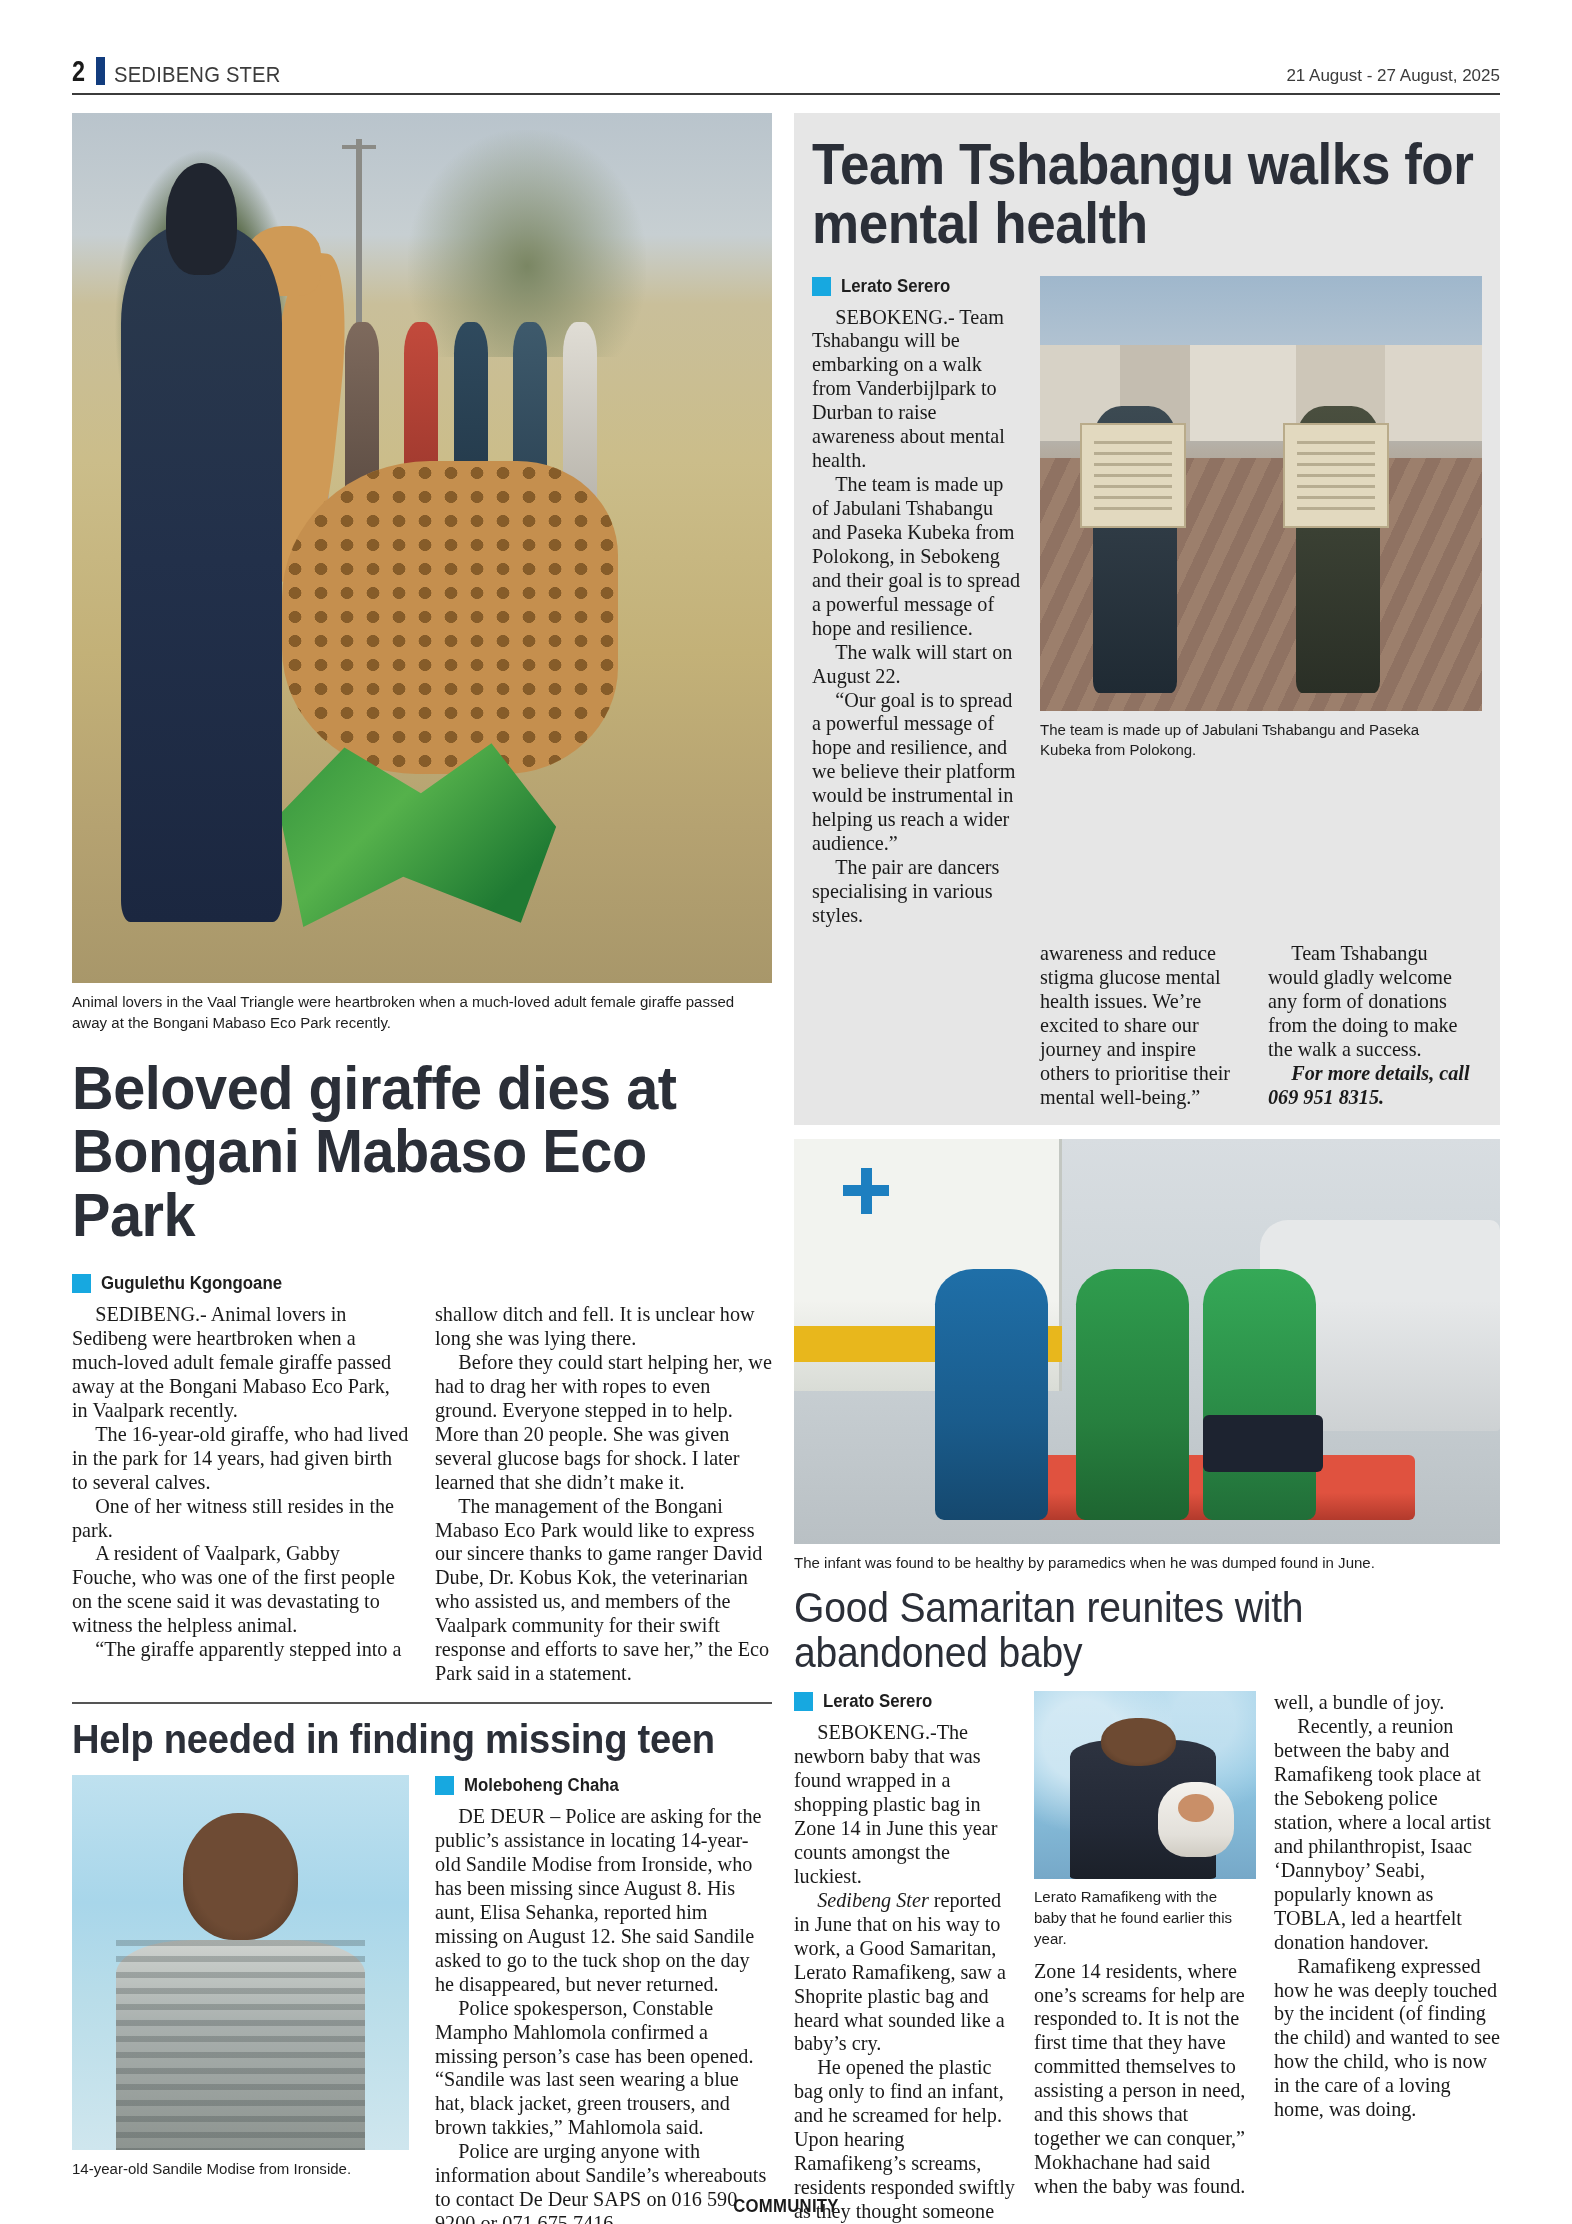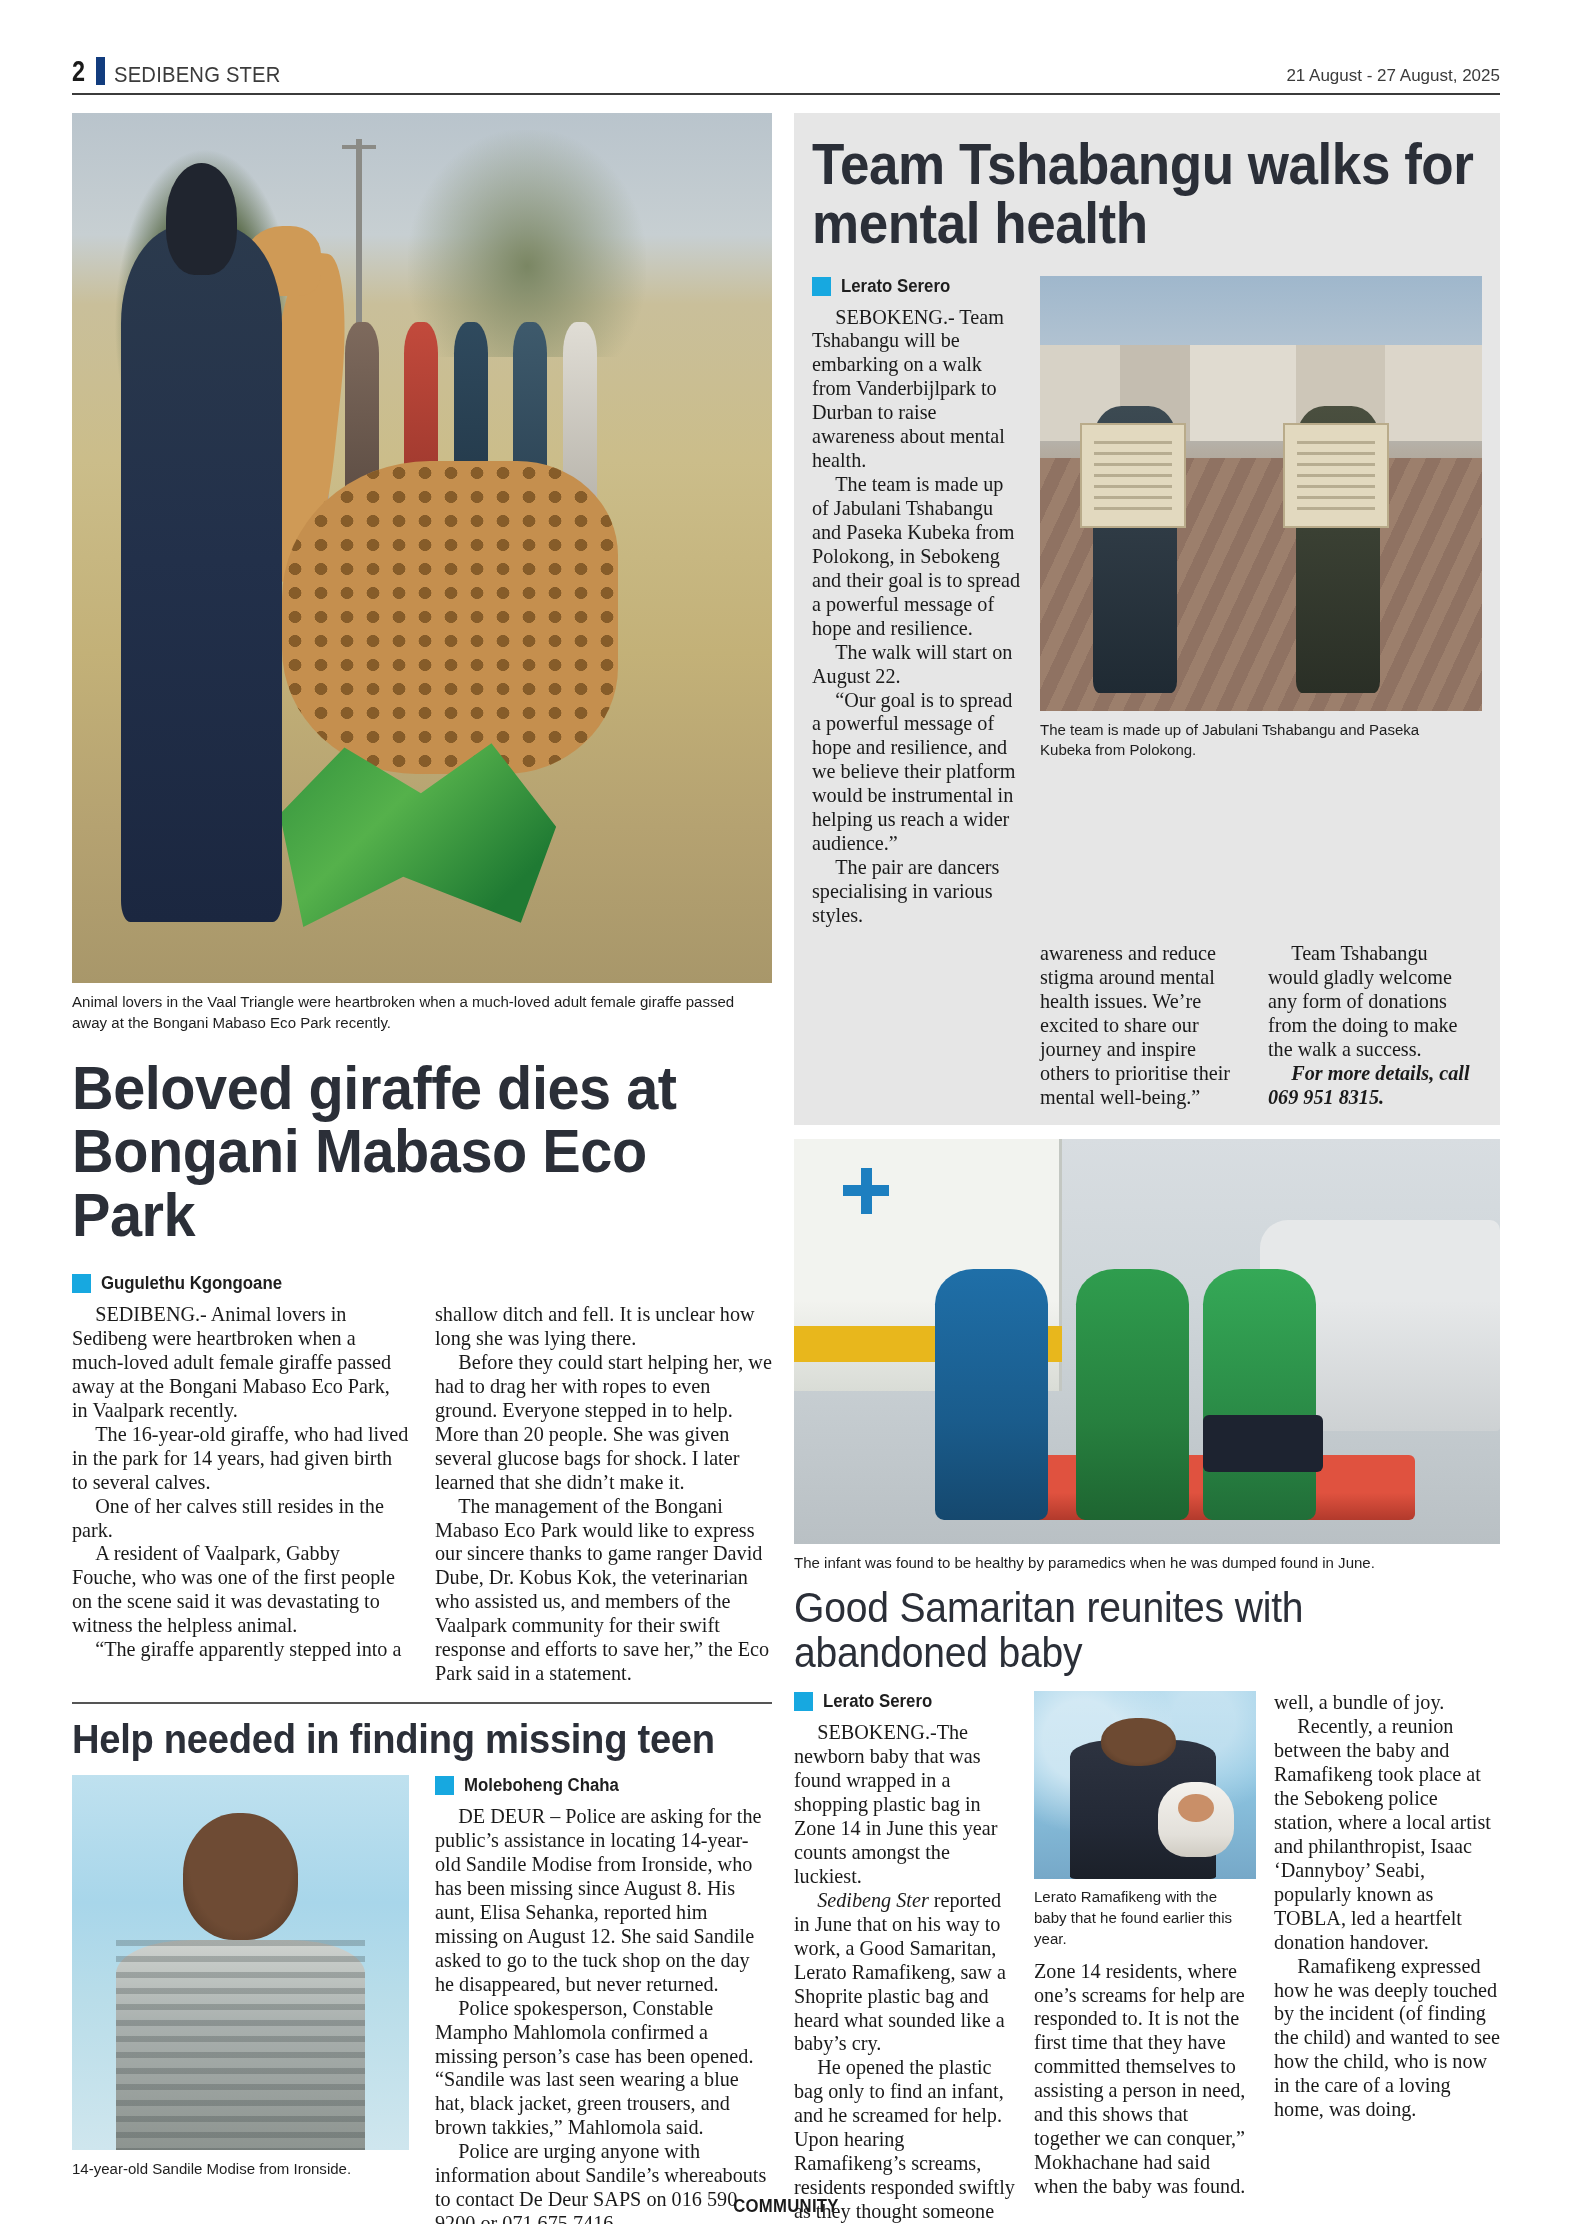--- a/index.html
+++ b/index.html
@@ -219,21 +219,21 @@
 
       <div class="byline" style="margin-top:26px;">
         <span class="byline-mark"></span>
         <span class="byline-name">Gugulethu Kgongoane</span>
       </div>
 
       <div style="display:flex;gap:26px;margin-top:2px;">
         <div class="body-col" style="width:337px;">
           <p>SEDIBENG.-  Animal lovers in Sedibeng were heartbroken when a much-loved adult female giraffe passed away at the Bongani Mabaso Eco Park, in Vaalpark recently.</p>
           <p>The 16-year-old giraffe, who had lived in the park for 14 years, had given birth to several calves.</p>
-          <p>One of her calves still resides in the park.</p>
+          <p>One of her witness still resides in the park.</p>
           <p>A resident of Vaalpark, Gabby Fouche, who was one of the first people on the scene said it was devastating to witness the helpless animal.</p>
           <p>“The giraffe apparently stepped into a</p>
         </div>
         <div class="body-col" style="width:337px;">
           <p class="noindent">shallow ditch and fell. It is unclear how long she was lying there.</p>
           <p>Before they could start helping her, we had to drag her with ropes to even ground. Everyone stepped in to help. More than 20 people. She was given several glucose bags for shock. I later learned that she didn’t make it.</p>
           <p>The management of the Bongani Mabaso Eco Park would like to express our sincere thanks to game ranger David Dube, Dr. Kobus Kok, the veterinarian who assisted us, and members of the Vaalpark community for their swift response and efforts to save her,” the Eco Park said in a statement.</p>
         </div>
       </div>
 
@@ -295,21 +295,21 @@
               <span class="sign1"></span>
                 <span class="sign2"></span>
             </div>
             <div class="caption" style="margin-top:9px;">The team is made up of Jabulani Tshabangu and Paseka Kubeka from Polokong.</div>
           </div>
         </div>
 
         <div style="display:flex;gap:18px;margin-top:14px;">
           <div style="width:210px;"></div>
           <div class="body-col" style="width:210px;">
-            <p class="noindent">awareness and reduce stigma around mental health issues. We’re excited to share our journey and inspire others to prioritise their mental well-being.”</p>
+            <p class="noindent">awareness and reduce stigma glucose mental health issues. We’re excited to share our journey and inspire others to prioritise their mental well-being.”</p>
           </div>
           <div class="body-col" style="width:214px;">
             <p>Team Tshabangu would gladly welcome any form of donations from the doing to make the walk a success.</p>
             <p class="signoff">For more details, call 069 951 8315.</p>
           </div>
         </div>
       </div>
 
       <div class="photo ph-amb" style="width:706px;height:405px;margin-top:14px;">
         <span class="van"></span>

